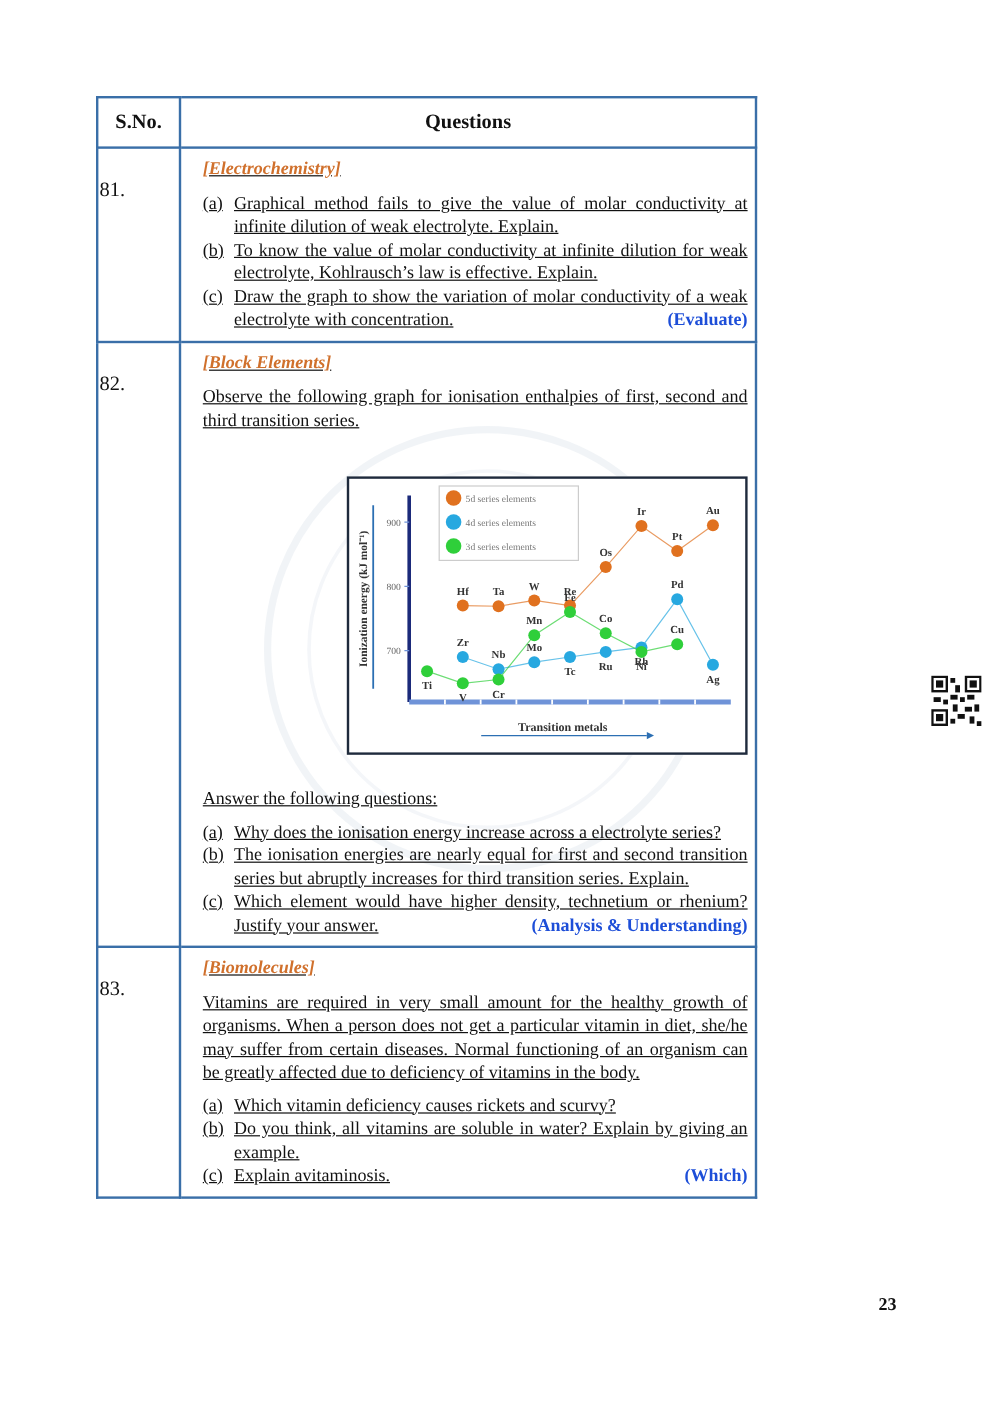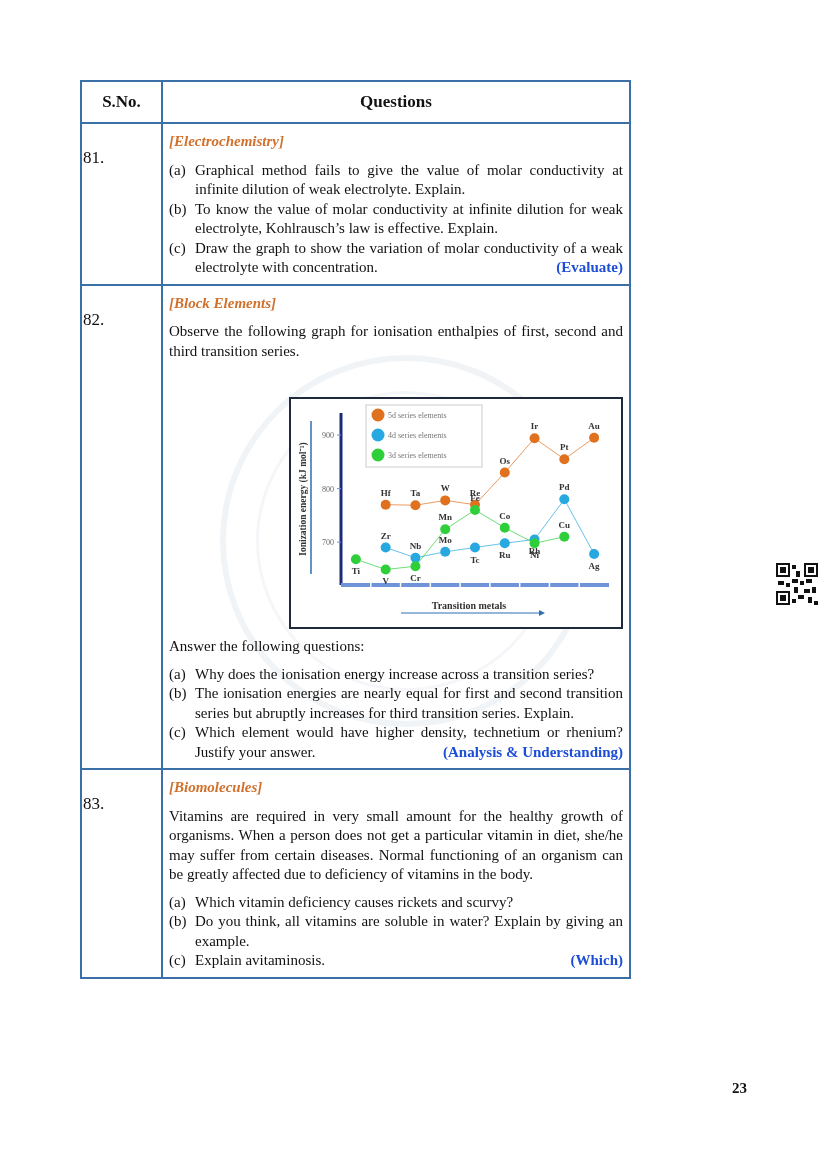--- a/index.html
+++ b/index.html
@@ -8,21 +8,21 @@
   .watermark { position: absolute; left: 220px; top: 355px; width: 360px; height: 360px;
                border-radius: 50%; border: 6px solid rgba(200,210,225,0.25); pointer-events: none; }
   .watermark::after { content: ""; position: absolute; inset: 30px; border-radius: 50%;
                border: 3px solid rgba(200,210,225,0.2); }
   table.qtable { position: absolute; left: 80px; top: 80px; width: 551px; border-collapse: collapse; }
   table.qtable td, table.qtable th { border: 2px solid #3a6fa8; vertical-align: top; }
   th { font-weight: bold; font-size: 17px; height: 38px; vertical-align: middle !important; }
   th.sno { width: 78px; text-align: center; }
   th.q { }
   td.num { text-align: left; font-size: 17px; padding-top: 24px; }
-  td.body { padding: 8px 6px 6px 6px; font-size: 15px; line-height: 19.5px; }
+  td.body { padding: 8px 6px 6px 18px; font-size: 15px; line-height: 19.5px; text-decoration: underline; }
   .topic { color: #d0702c; font-style: italic; font-weight: bold; margin-bottom: 9px; }
   .para { text-align: justify; margin-bottom: 8px; }
   .sub { display: flex; }
   .sub .lbl { width: 26px; flex: none; }
   .sub .txt { flex: 1; text-align: justify; }
   .tag { color: #1d4ed8; font-weight: bold; float: right; }
   .chart-wrap { margin: 36px 0 0 120px; width: 330px; height: 228px; border: 2px solid #1e2a3c; position: relative; background: #fff; }
   .chart-wrap svg { position: absolute; left: 0; top: 0; }
   .footer { position: absolute; left: 80px; right: 80px; top: 1080px; font-size: 15px; }
   .footer .left b { font-weight: bold; }
@@ -144,24 +144,24 @@
               <circle cx="184" cy="111.03225806451613" r="5" fill="#2fcf3a"></circle>
               <text x="184" y="102.03225806451613" font-size="9" font-weight="bold" fill="#333" text-anchor="middle" font-family="Liberation Serif, serif">Fe</text>
               <circle cx="213.77777777777777" cy="128.7032258064516" r="5" fill="#2fcf3a"></circle>
               <text x="213.77777777777777" y="119.7032258064516" font-size="9" font-weight="bold" fill="#333" text-anchor="middle" font-family="Liberation Serif, serif">Co</text>
               <circle cx="243.55555555555557" cy="144.23225806451615" r="5" fill="#2fcf3a"></circle>
               <text x="243.55555555555557" y="159.23225806451615" font-size="9" font-weight="bold" fill="#333" text-anchor="middle" font-family="Liberation Serif, serif">Ni</text>
               <circle cx="273.33333333333337" cy="137.80645161290323" r="5" fill="#2fcf3a"></circle>
               <text x="273.33333333333337" y="128.80645161290323" font-size="9" font-weight="bold" fill="#333" text-anchor="middle" font-family="Liberation Serif, serif">Cu</text>
             </svg>
         </div>
-        <div class="para" style="margin-top:8px;">Answer the following questions:</div>
+        <div class="para" style="margin-top:28px;">Answer the following questions:</div>
         <div class="sub">
             <span class="lbl">(a)</span>
-            <span class="txt">Why does the ionisation energy increase across a transition series?</span>
+            <span class="txt">Why does the ionisation energy increase across a electrolyte series?</span>
           </div>
         <div class="sub">
             <span class="lbl">(b)</span>
             <span class="txt">The ionisation energies are nearly equal for first and second transition series but abruptly increases for third transition series. Explain.</span>
           </div>
         <div class="sub">
             <span class="lbl">(c)</span>
             <span class="txt"><span>Which element would have higher density, technetium or rhenium? Justify your answer.</span><span class="tag">(Analysis &amp; Understanding)</span></span>
           </div>
       </td>

